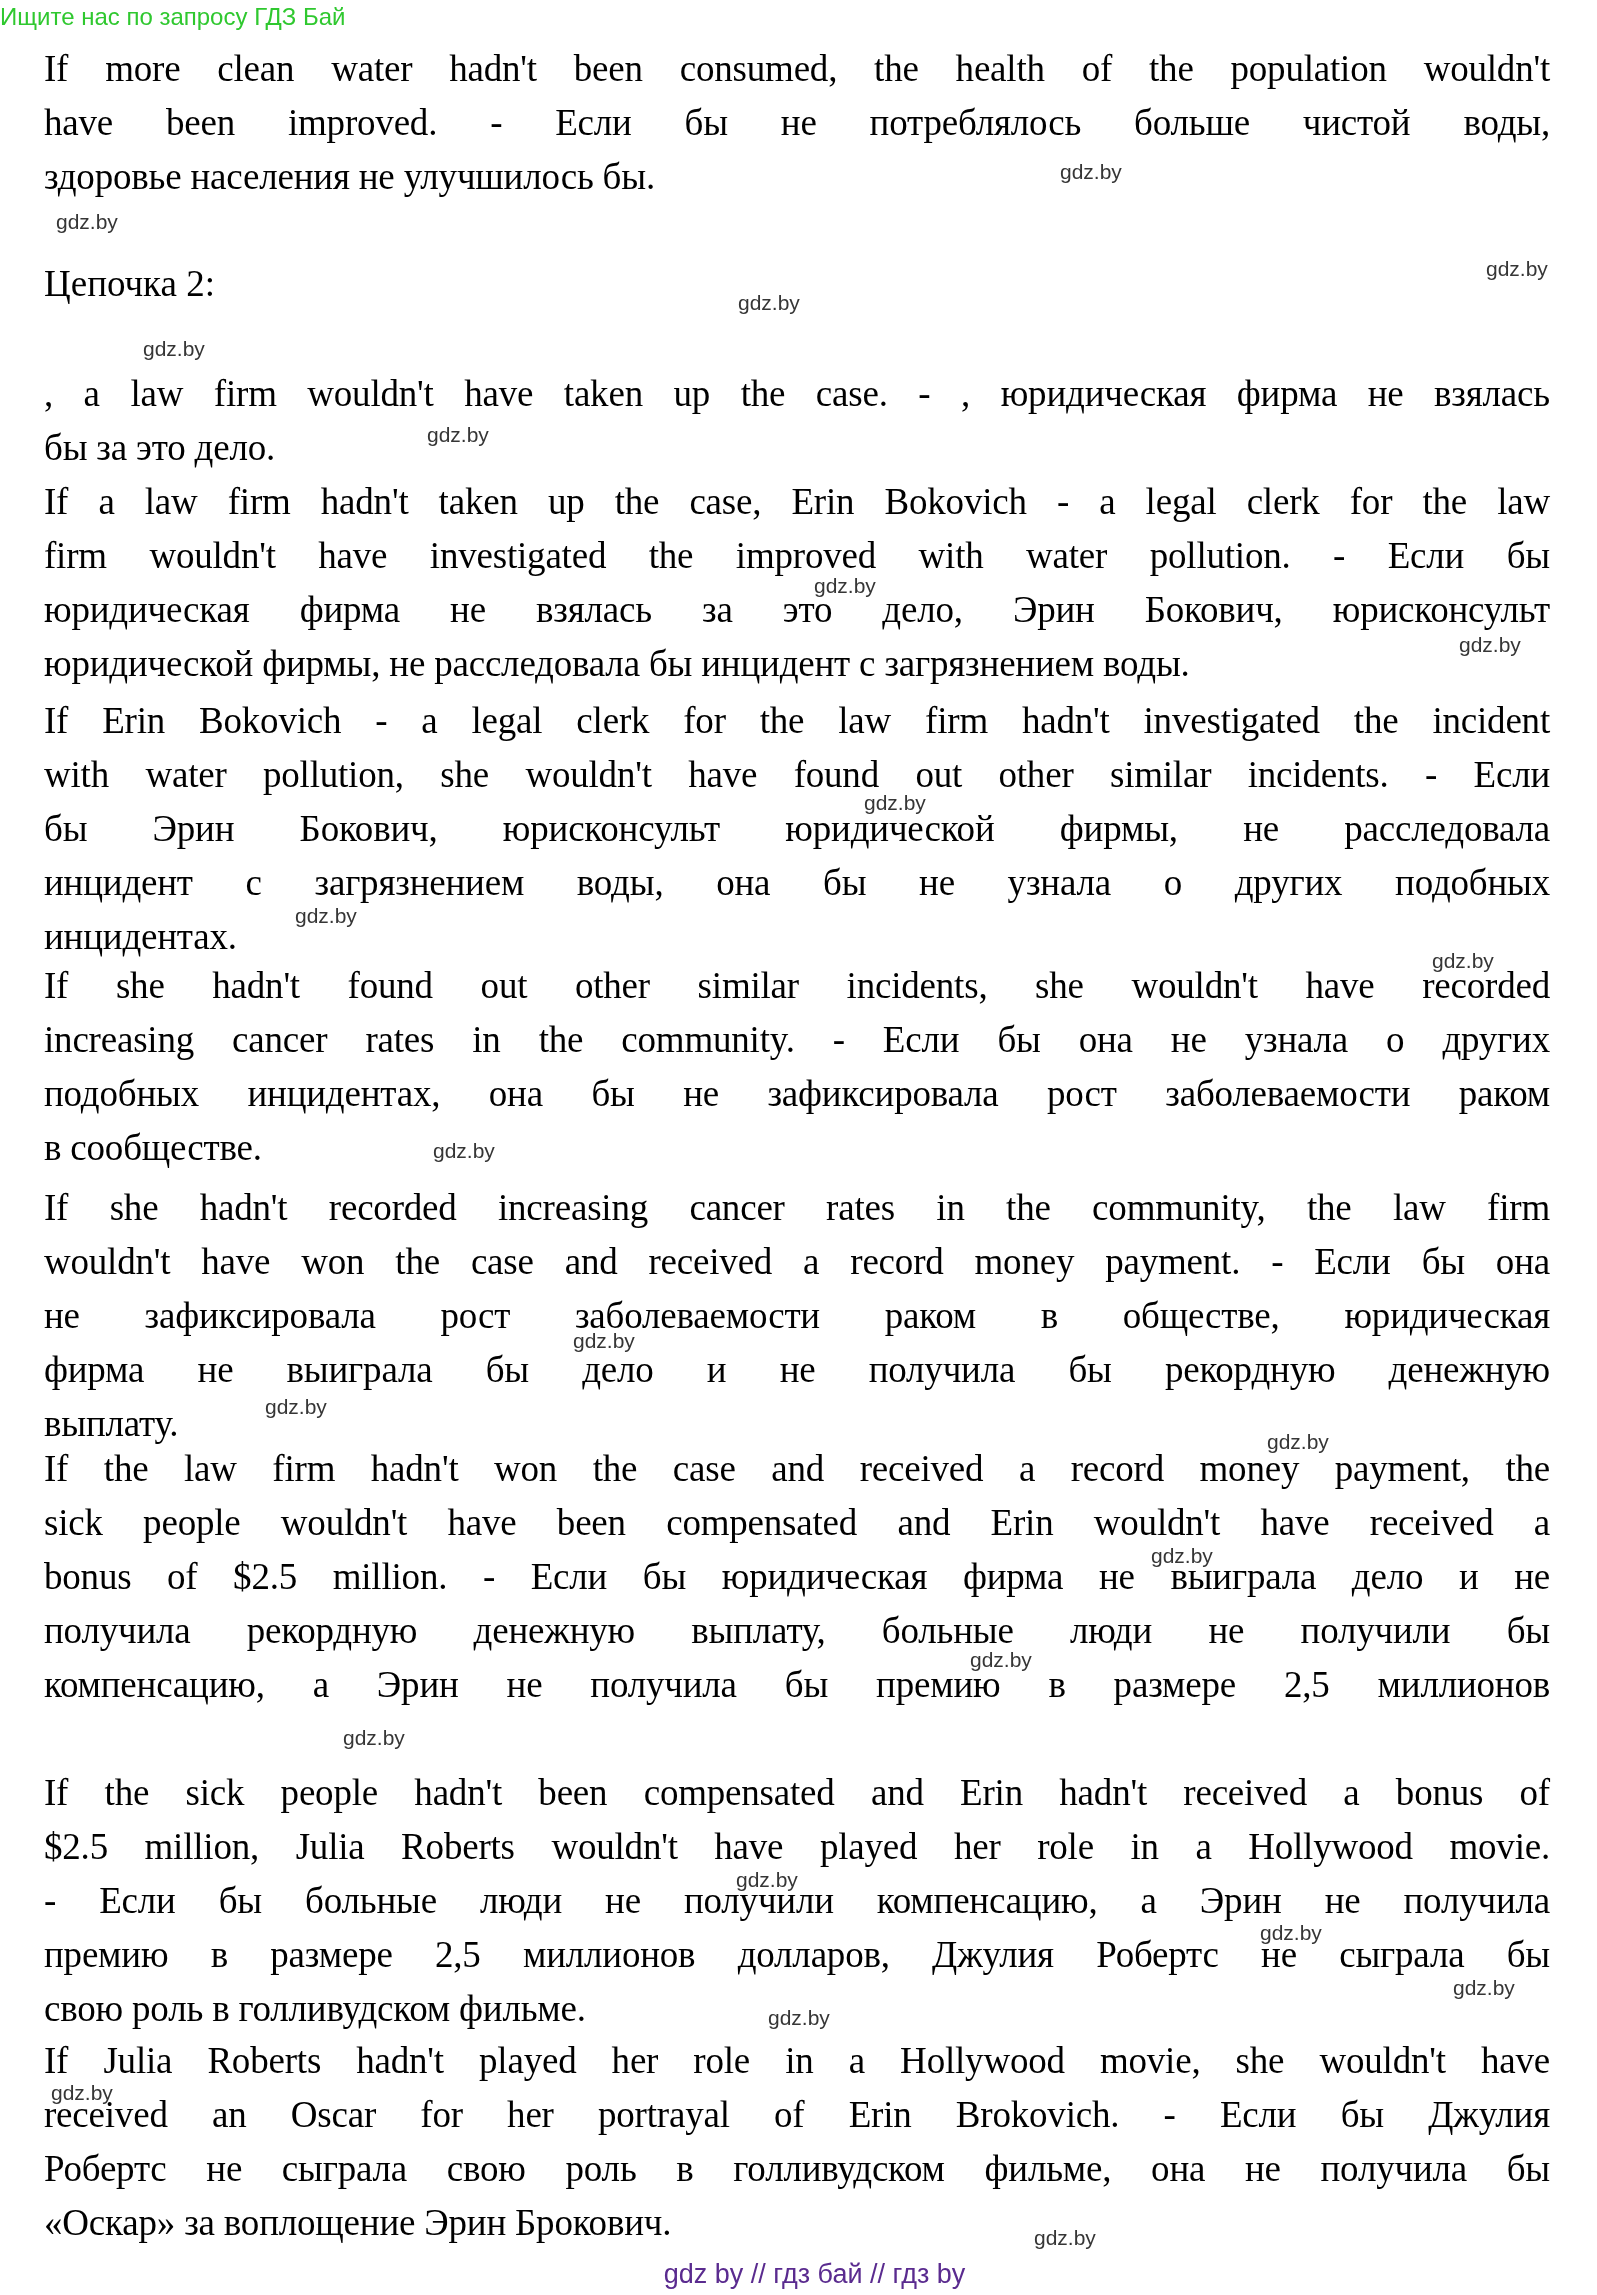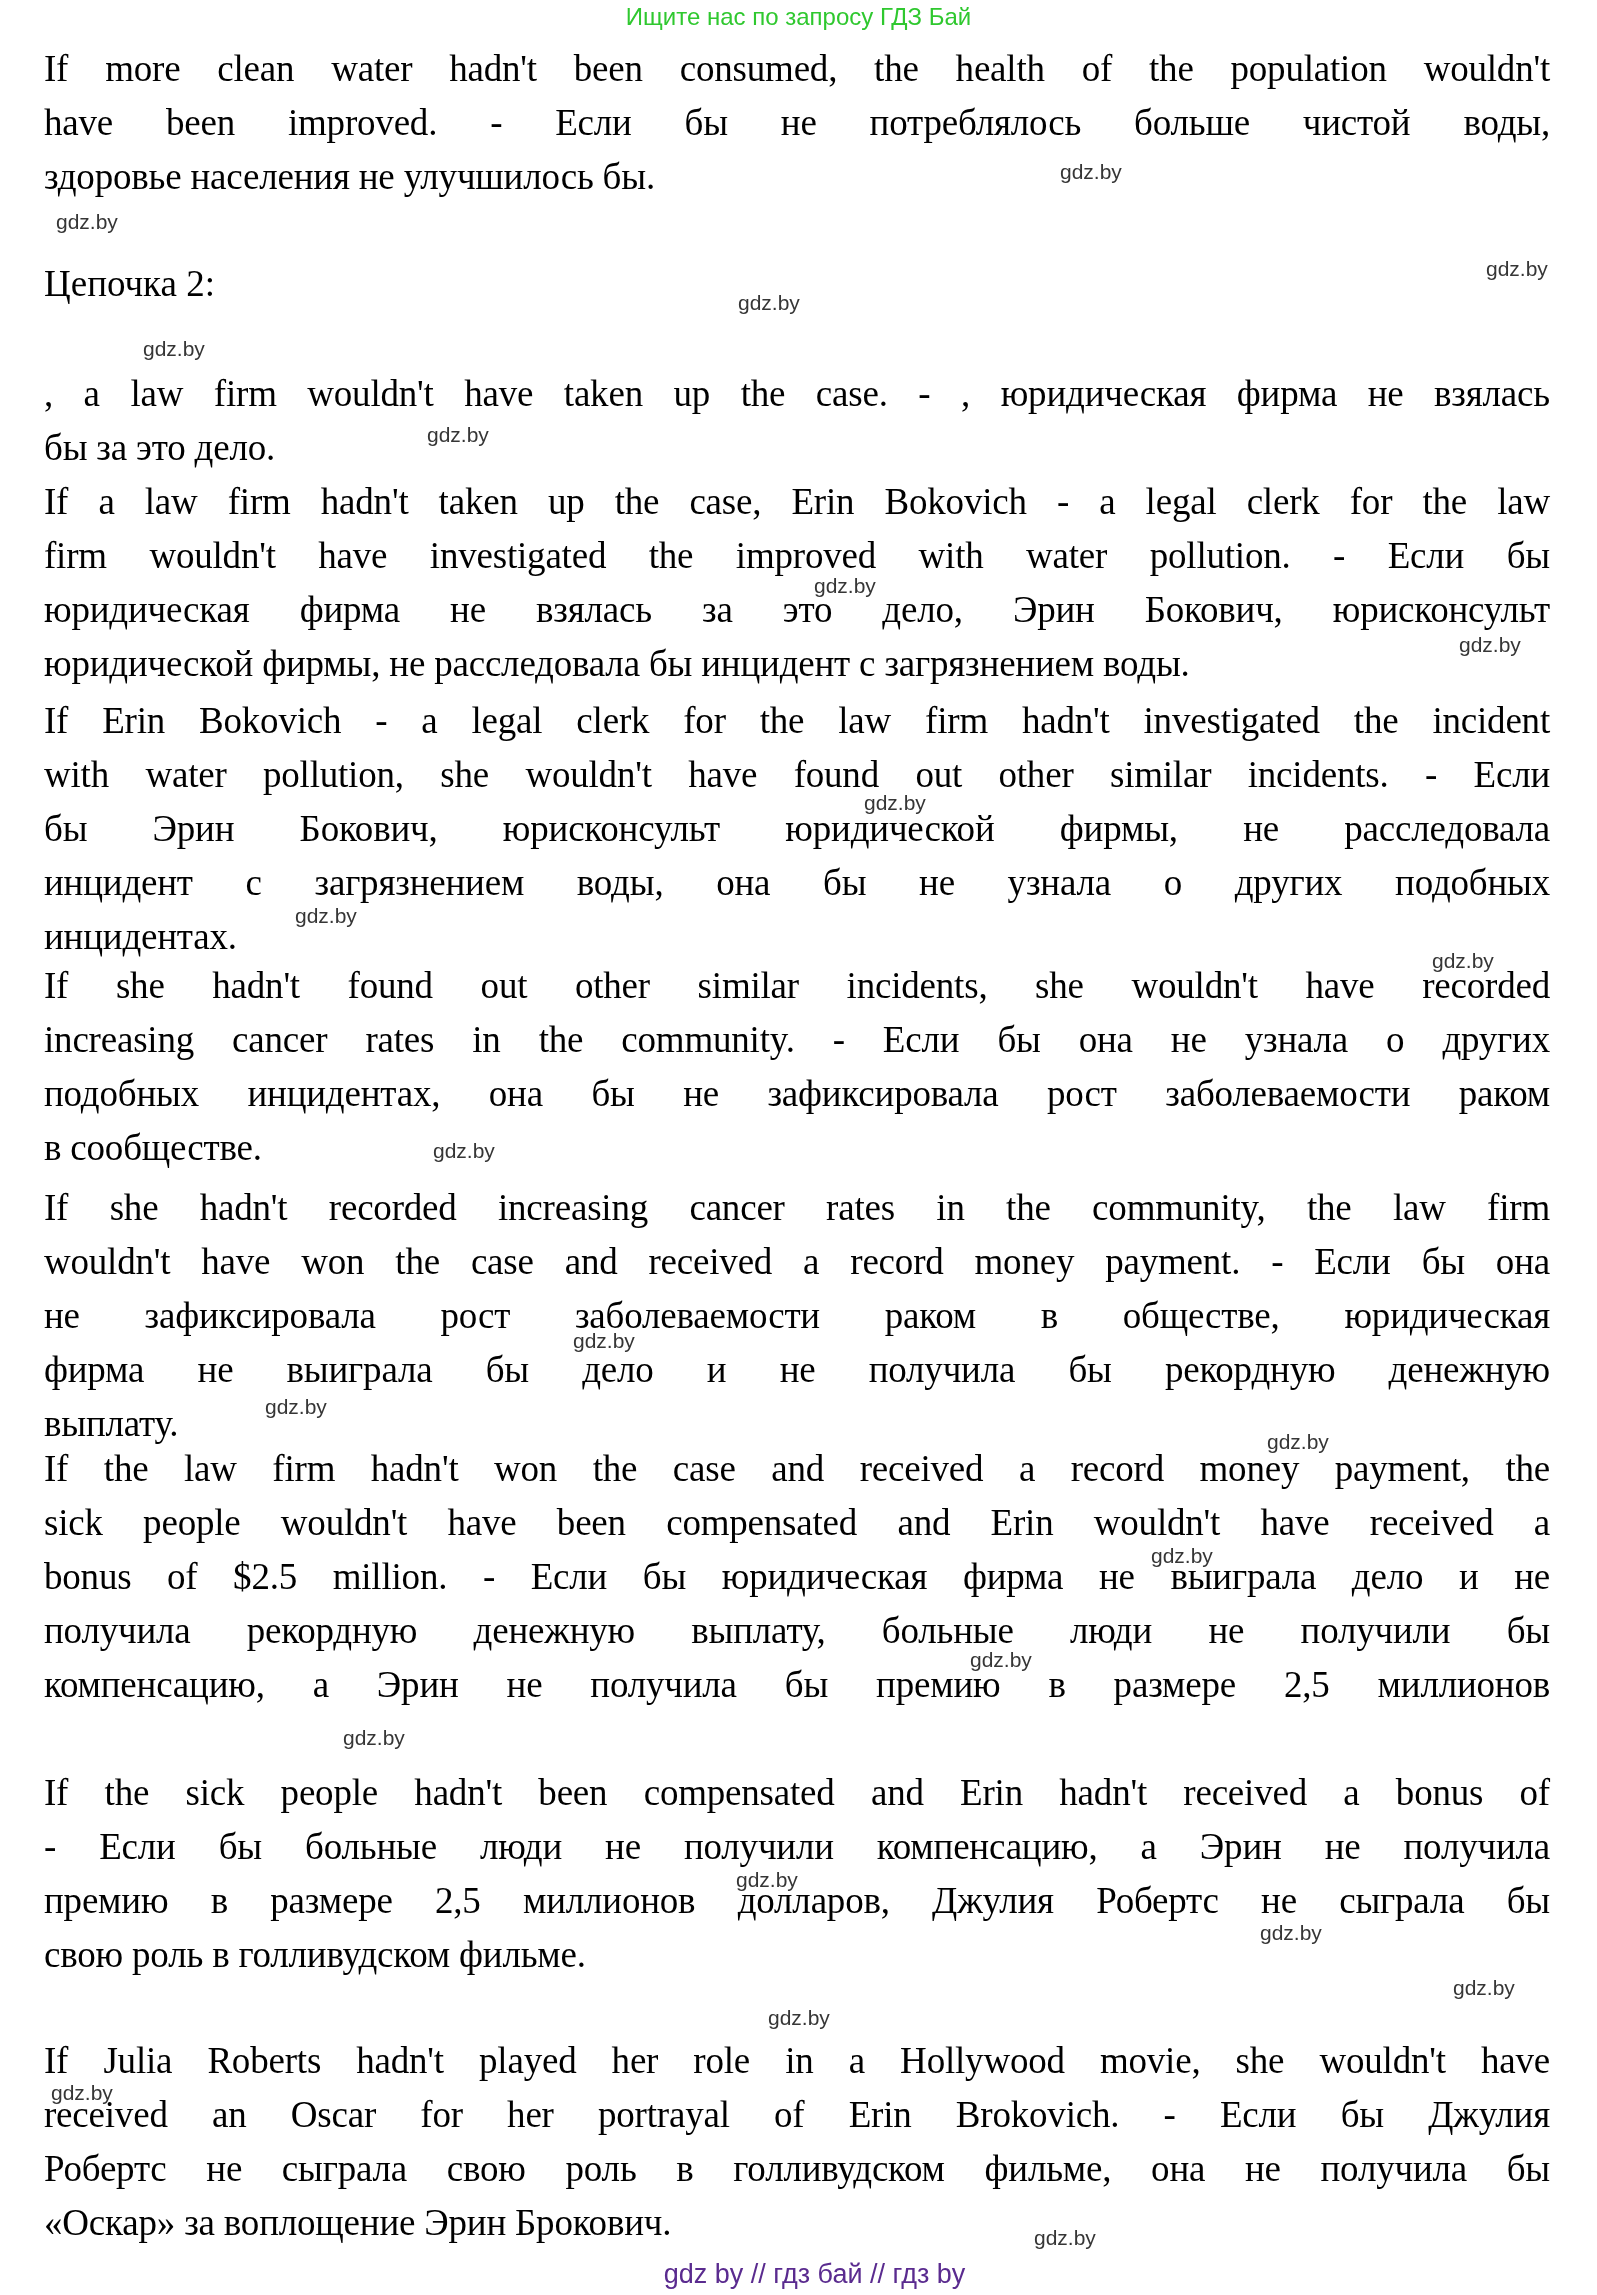--- a/index.html
+++ b/index.html
@@ -7,21 +7,20 @@
     width: 1597px; height: 2295px;
     background: #ffffff;
     position: relative;
     overflow: hidden;
     font-family: "Liberation Serif", serif;
     color: #000000;
   }
   .banner {
     position: absolute;
     top: 3.2px; left: 0; width: 100%;
-    text-align: center;
     font-family: "Liberation Sans", sans-serif;
     font-size: 24px;
     color: #2fc82f;
   }
   .para {
     position: absolute;
     left: 44px;
     width: 1506px;
     font-size: 37px;
     letter-spacing: -0.2px;
@@ -111,20 +110,21 @@
 <div class="para" style="top:1442px">
   <div class="line">If the law firm hadn't won the case and received a record money payment, the</div>
   <div class="line">sick people wouldn't have been compensated and Erin wouldn't have received a</div>
   <div class="line">bonus of $2.5 million. - Если бы юридическая фирма не выиграла дело и не</div>
   <div class="line">получила рекордную денежную выплату, больные люди не получили бы</div>
   <div class="line">компенсацию, а Эрин не получила бы премию в размере 2,5 миллионов</div>
 </div>
 
 <div class="para" style="top:1766px">
   <div class="line">If the sick people hadn't been compensated and Erin hadn't received a bonus of</div>
+  <div class="line">$2.5 million, Julia Roberts wouldn't have played her role in a Hollywood movie.</div>
   <div class="line">- Если бы больные люди не получили компенсацию, а Эрин не получила</div>
   <div class="line">премию в размере 2,5 миллионов долларов, Джулия Робертс не сыграла бы</div>
   <div class="line last">свою роль в голливудском фильме.</div>
 </div>
 
 <div class="para" style="top:2034px">
   <div class="line">If Julia Roberts hadn't played her role in a Hollywood movie, she wouldn't have</div>
   <div class="line">received an Oscar for her portrayal of Erin Brokovich. - Если бы Джулия</div>
   <div class="line">Робертс не сыграла свою роль в голливудском фильме, она не получила бы</div>
   <div class="line last">«Оскар» за воплощение Эрин Брокович.</div>

